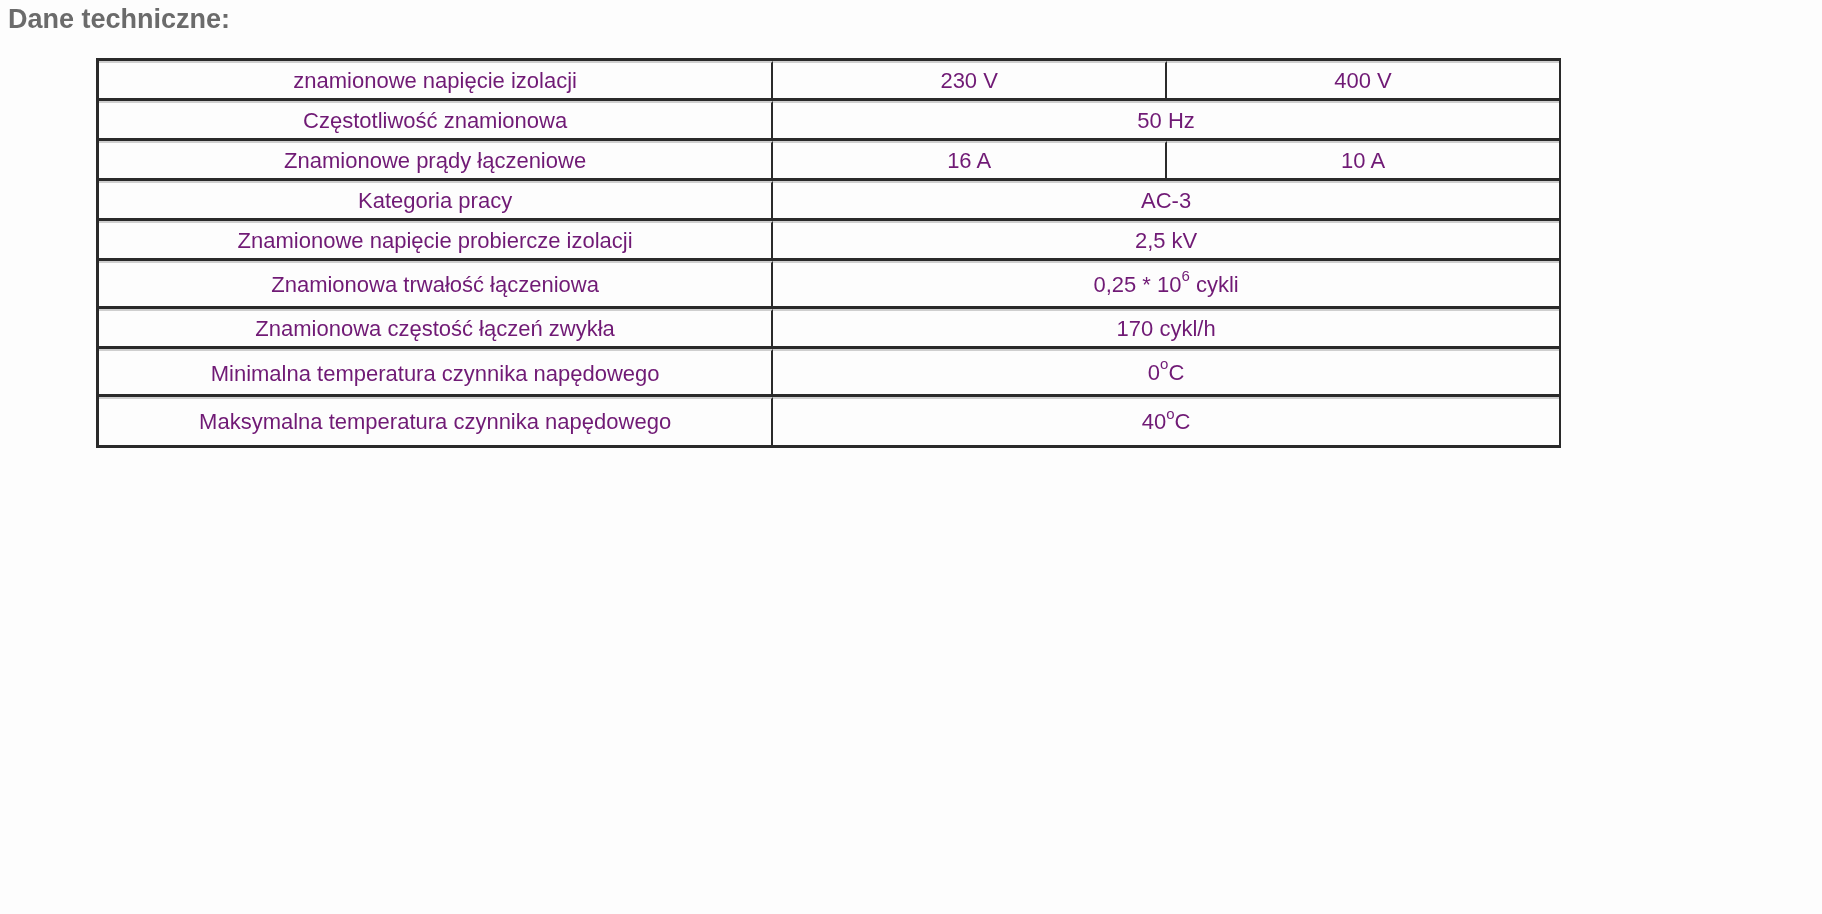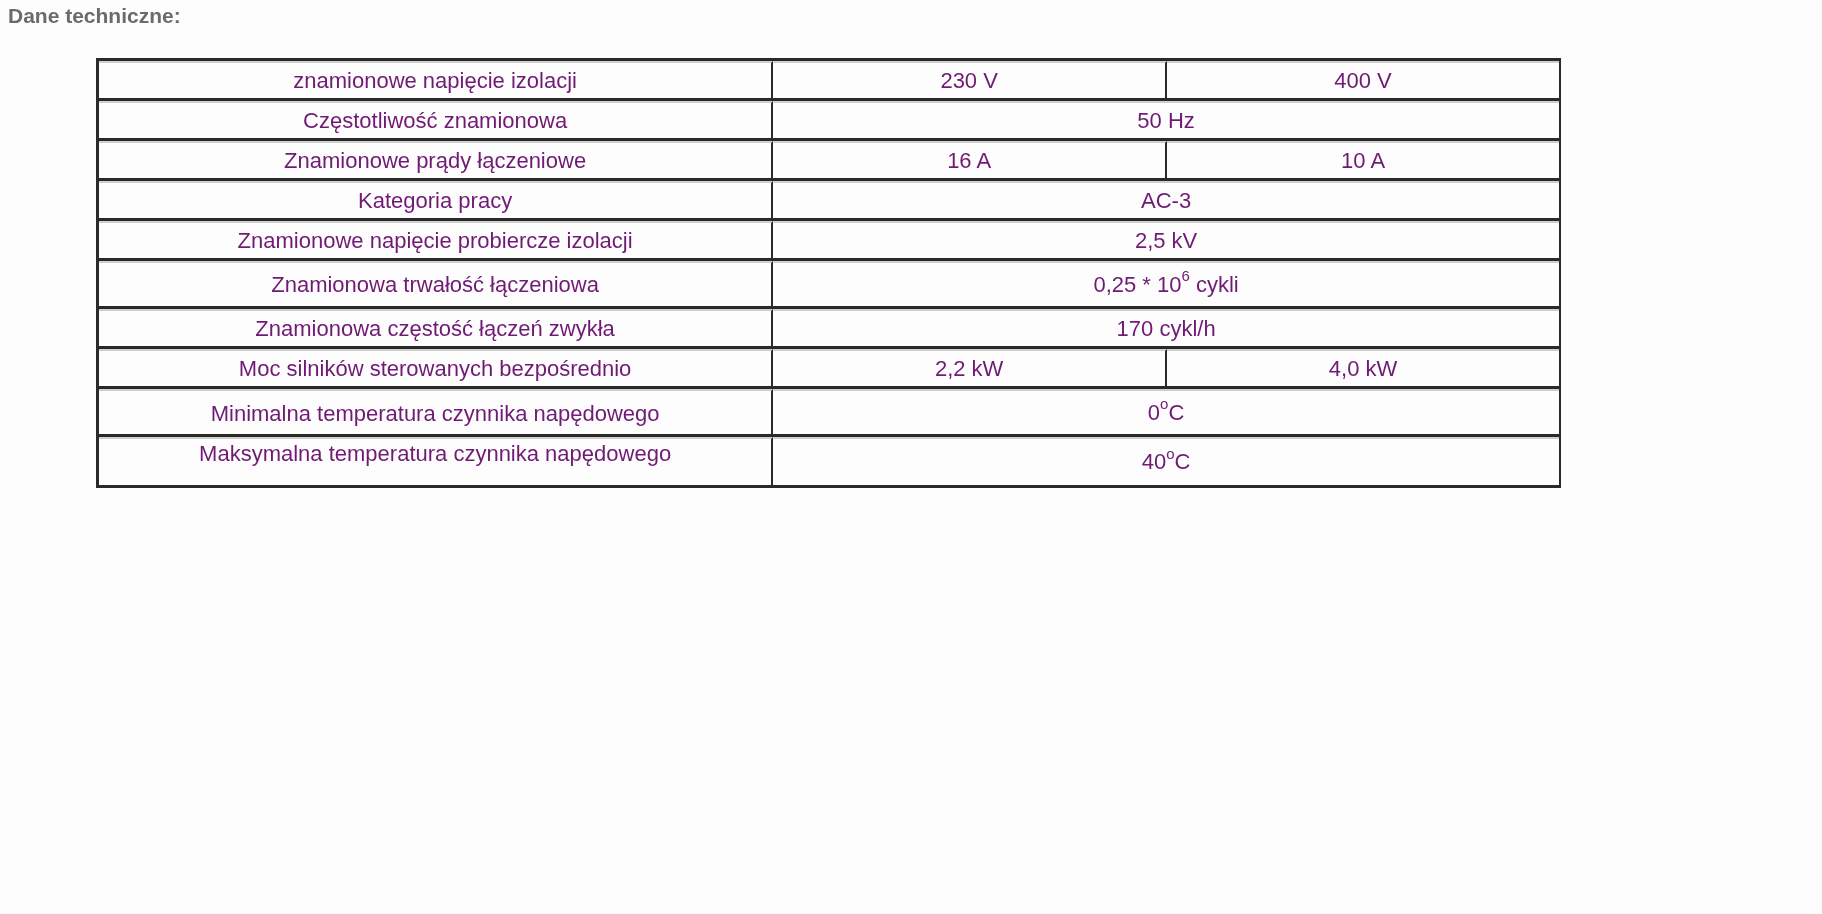--- a/index.html
+++ b/index.html
@@ -1,17 +1,17 @@
 <!DOCTYPE html>
 <html><head>
 <meta charset="utf-8">
 <style>
   html, body { margin:0; padding:0; background:#fdfdfd; }
   body { width:1822px; height:914px; position:relative; overflow:hidden; font-family:"Liberation Sans", sans-serif; }
-  .title { position:absolute; left:8px; top:4px; font-size:21px; font-weight:bold; color:#6b6b6b; letter-spacing:0; }
+  .title { position:absolute; left:8px; top:4px; font-size:27px; font-weight:bold; color:#6b6b6b; letter-spacing:0; }
   table.spec { position:absolute; left:96px; top:58px; width:1465px; border-collapse:separate; border-spacing:0;
     border-top:3px solid #2a2a2a; border-left:3px solid #2a2a2a; border-right:2px solid #2a2a2a; border-bottom:3px solid #2a2a2a;
     box-shadow: -2px -2px 0 #c8c8c8 inset; }
   table.spec td { border-right:2px solid #2a2a2a; border-bottom:3px solid #2a2a2a; border-top:2px solid #cfcfcf;
     text-align:center; vertical-align:middle; font-size:22px; color:#701a75; padding:0 4px; background:#fdfdfd; }
   table.spec tr td:last-child { border-right:none;margin-top:20px; }
   table.spec tr:last-child td { border-bottom:none; }
   td.label { width:672px; }
   td.half { width:389px; }
   sup { font-size:15px; line-height:0; position:relative; top:-2px; }
@@ -47,27 +47,22 @@
     <td colspan="2">2,5 kV</td>
   </tr>
   <tr style="height:48px">
     <td class="label">Znamionowa trwałość łączeniowa</td>
     <td colspan="2"><span>0,25 * 10</span><sup>6</sup><span> cykli</span></td>
   </tr>
   <tr style="height:40px">
     <td class="label">Znamionowa częstość łączeń zwykła</td>
     <td colspan="2">170 cykl/h</td>
   </tr>
-  <tr style="height:40px">
-    <td class="label">Moc silników sterowanych bezpośrednio</td>
-    <td class="half">2,2 kW</td>
-    <td class="half">4,0 kW</td>
-  </tr>
   <tr style="height:48px">
     <td class="label" style="vertical-align:top;padding-top:10px">Minimalna temperatura czynnika napędowego</td>
     <td colspan="2"><span>0</span><sup>o</sup><span>C</span></td>
   </tr>
   <tr style="height:48px">
-    <td class="label" style="vertical-align:top;padding-top:2px">Maksymalna temperatura czynnika napędowego</td>
+    <td class="label" style="vertical-align:top;padding-top:10px">Maksymalna temperatura czynnika napędowego</td>
     <td colspan="2"><span>40</span><sup>o</sup><span>C</span></td>
   </tr>
 </tbody>
   </table>
 
 </body></html>

